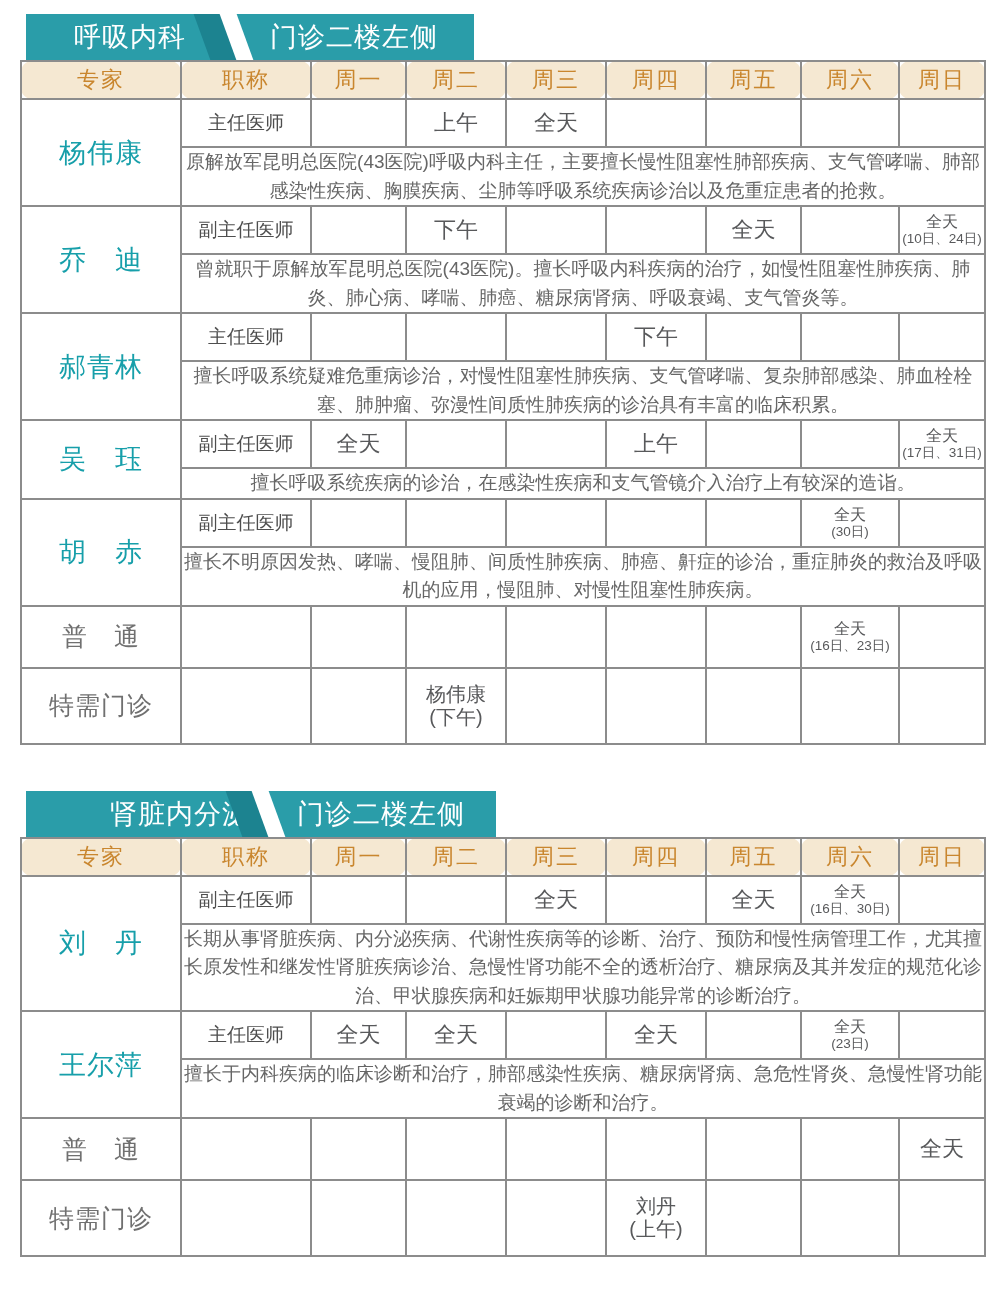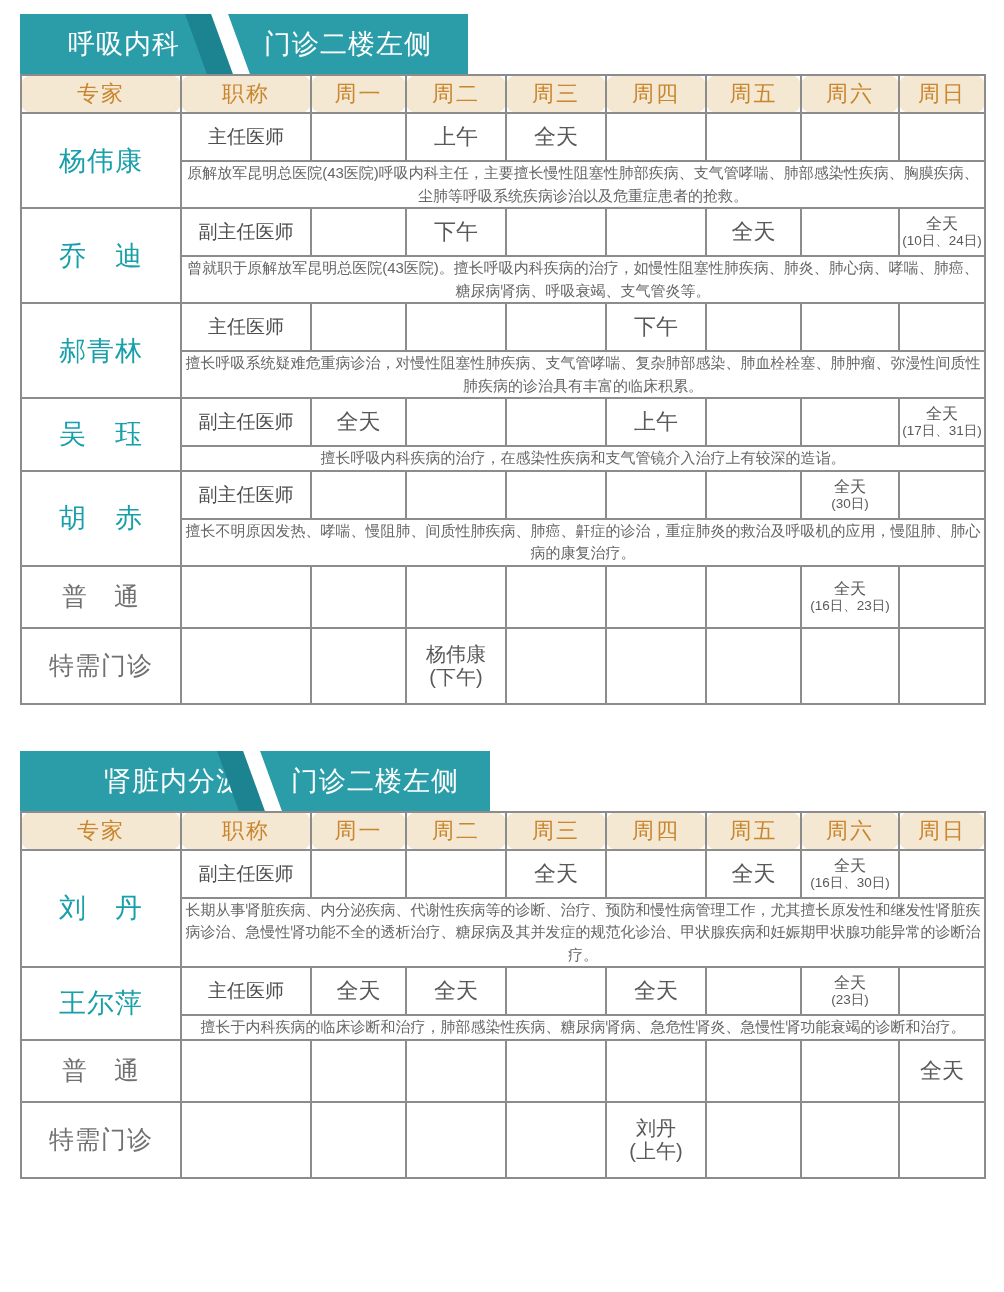--- a/index.html
+++ b/index.html
@@ -7,21 +7,21 @@
     width:1004px;
     font-family:"Liberation Sans","DejaVu Sans",sans-serif;
     color:#58595B;
     -webkit-font-smoothing:antialiased;
   }
   .sheet{width:1004px;min-height:1292px;padding-top:14px;box-sizing:border-box;}
   section{margin:0 20px 0 20px;}
   section + section{margin-top:46px;}
 
   
-  .banner{position:relative;height:60px;overflow:hidden;}
+  .banner{position:relative;height:46px;overflow:hidden;margin-left:6px;}
   .banner .seg{
     position:absolute;top:0;bottom:0;
     display:flex;align-items:center;justify-content:center;
     background:#2A9DA9;color:#ffffff;
     font-size:27px;letter-spacing:1px;white-space:nowrap;
   }
   .banner .slash{position:absolute;top:-6px;bottom:-6px;transform:skewX(20deg);}
   .banner .slash.dark{background:#1C8390;}
   .banner .slash.white{background:#ffffff;}
 
@@ -62,21 +62,21 @@
   }
   td.cell{color:#58595B;font-size:22px;height:48px;line-height:1.15;}
   td.cell .m{display:block;}
   td.cell.small .m{font-size:16px;}
   td.cell.small .n{display:block;font-size:13.5px;}
   td.cell.bignote .m{font-size:20px;}
   td.cell.bignote .n{display:block;font-size:20px;}
   td.desc{
     text-align:justify;
     color:#666666;
-    font-size:15px;
+    font-size:19px;
     line-height:1.5;
     padding:9px 14px 11px 16px;
   }
   tr.extra td{height:62px;text-align:center;}
   tr.extra.special td{height:76px;margin-left:24px;}
 </style>
 </head>
 <body>
 
 <div class="sheet">
@@ -185,38 +185,38 @@
               <span class="m">上午</span>
             </td>
             <td class="cell"></td>
             <td class="cell"></td>
             <td class="cell cell small">
               <span class="m">全天</span>
               <span class="n">(17日、31日)</span>
             </td>
           </tr>
           <tr>
-            <td class="desc" colspan="8">擅长呼吸内科疾病的治疗，在感染性疾病和支气管镜介入治疗上有较深的造诣。</td>
+            <td class="desc" colspan="8">擅长呼吸系统疾病的诊治，在感染性疾病和支气管镜介入治疗上有较深的造诣。</td>
           </tr>
           <tr>
             <td class="name" rowspan="2">胡　赤</td>
             <td class="title">副主任医师</td>
             <td class="cell"></td>
             <td class="cell"></td>
             <td class="cell"></td>
             <td class="cell"></td>
             <td class="cell"></td>
             <td class="cell cell small">
               <span class="m">全天</span>
               <span class="n">(30日)</span>
             </td>
             <td class="cell"></td>
           </tr>
           <tr>
-            <td class="desc" colspan="8">擅长不明原因发热、哮喘、慢阻肺、间质性肺疾病、肺癌、鼾症的诊治，重症肺炎的救治及呼吸机的应用，慢阻肺、肺心病的康复治疗。</td>
+            <td class="desc" colspan="8">擅长不明原因发热、哮喘、慢阻肺、间质性肺疾病、肺癌、鼾症的诊治，重症肺炎的救治及呼吸机的应用，慢阻肺、对慢性阻塞性肺疾病。</td>
           </tr>
           <tr class="extra">
             <td class="name plain">普　通</td>
             <td class="cell"></td>
             <td class="cell"></td>
             <td class="cell"></td>
             <td class="cell"></td>
             <td class="cell"></td>
             <td class="cell"></td>
             <td class="cell cell small">

